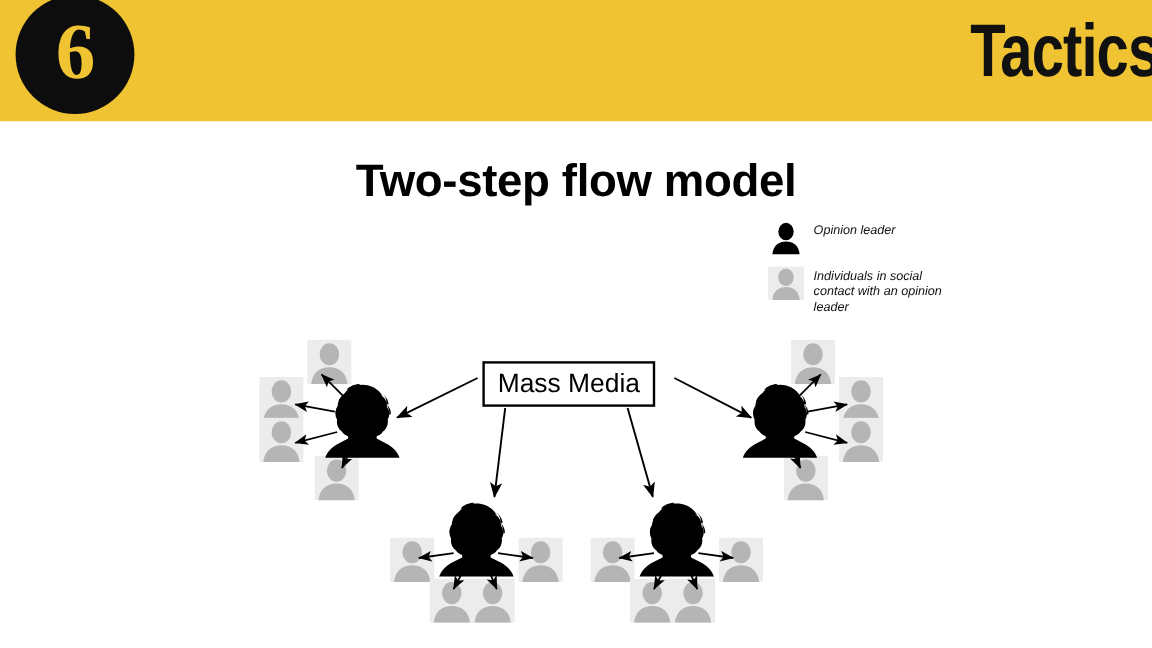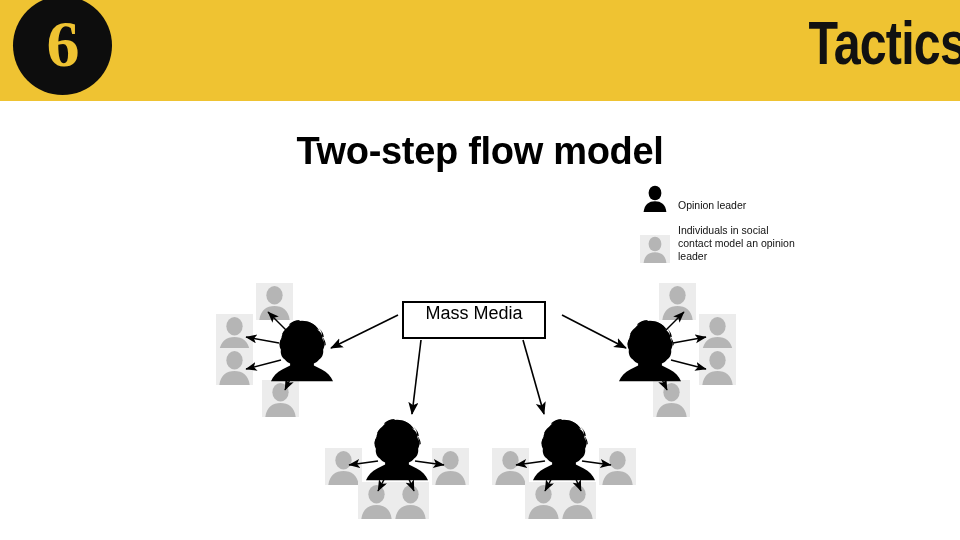--- a/index.html
+++ b/index.html
@@ -83,22 +83,23 @@
 
   
   #legend {
     position: absolute;
     left: 640px;
     top: 184px;
     width: 300px;
   }
   .legend-row {
     display: flex;
-    align-items: flex-end;
+    align-items: flex-start;
     margin-bottom: 10px;
+    font-style: italic;
   }
   .legend-swatch {
     width: 30px;
     height: 28px;
     flex: 0 0 30px;
     position: relative;
     margin-right: 8px;
   }
   .legend-label {
     font-size: 10.5px;
@@ -111,22 +112,23 @@
   
   #mass-media-box {
     position: absolute;
     left: 402px;
     top: 301px;
     width: 140px;
     height: 34px;
     border: 2px solid #000;
     background: #ffffff;
     display: flex;
+    align-items: center;
     justify-content: center;
-    font-size: 18px;
+    font-size: 22px;
     color: #000;
   }
 
   
   #arrows {
     position: absolute;
     left: 0;
     top: 0;
     width: 960px;
     height: 540px;
@@ -160,21 +162,21 @@
     </div>
 
     <div class="legend-row">
       <span class="legend-swatch">
         <svg width="30" height="28" viewBox="0 0 30 28">
           <rect x="0" y="0" width="30" height="28" fill="#ececec"></rect>
           <ellipse cx="15" cy="9" rx="6.4" ry="7.3" fill="#b5b5b5"></ellipse>
           <path d="M3.6 28 C4.4 20.3 9.0 17.2 15 17.2 C21 17.2 25.6 20.3 26.4 28 Z" fill="#b5b5b5"></path>
         </svg>
       </span>
-      <span class="legend-label">Individuals in social contact model an opinion leader</span>
+      <span class="legend-label">Individuals in social contact with an opinion leader</span>
     </div>
 
   </div>
 
   <div id="mass-media-box">
     <span>Mass Media</span>
   </div>
 
   <svg id="arrows" viewBox="0 0 960 540">
     <defs>

